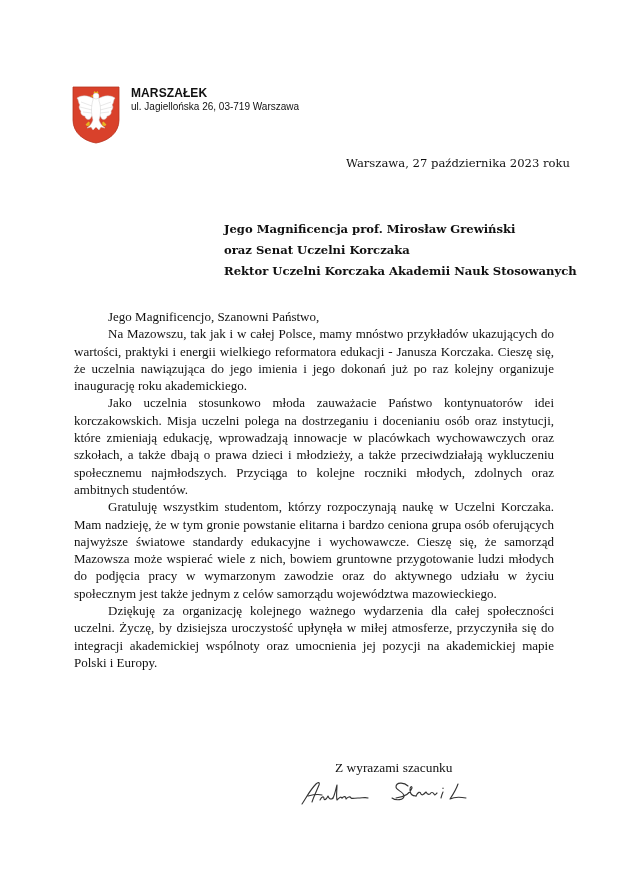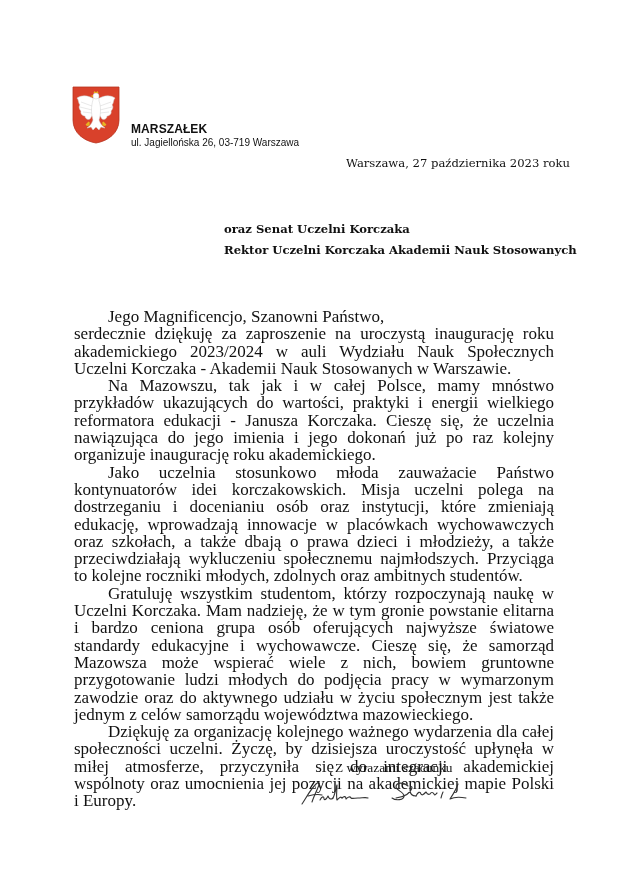--- a/index.html
+++ b/index.html
@@ -1,32 +1,32 @@
 <!DOCTYPE html>
 <html><head>
 <meta charset="utf-8">
 <style>
   html, body { margin: 0; padding: 0; background: #ffffff; }
   body { width: 628px; height: 882px; position: relative; overflow: hidden; }
   .page { position: absolute; left: 0; top: 0; width: 628px; height: 882px; background: #fff; }
 
   .crest { position: absolute; left: 72px; top: 86px; width: 48px; height: 58px; }
-  .hdr { position: absolute; left: 131px; top: 87px; font-family: "Liberation Sans", sans-serif; color: #111; margin-top: 36px; }
+  .hdr { position: absolute; left: 131px; top: 87px; font-family: "Liberation Sans", sans-serif; color: #111; }
   .hdr .l1 { font-weight: bold; font-size: 12px; line-height: 13px; letter-spacing: 0.1px; }
   .hdr .l2 { font-weight: bold; font-size: 12px; line-height: 13px; font-family: "Liberation Serif", serif; letter-spacing: 0.2px; }
   .hdr .l3 { font-size: 10px; line-height: 14px; }
 
   .serif { font-family: "DejaVu Serif", "Liberation Serif", serif; color: #111; }
 
   .date { position: absolute; left: 346px; top: 156px; font-size: 11.6px; line-height: 14px; white-space: nowrap; text-align: right; }
 
   .addressee { position: absolute; left: 224px; top: 219px; font-weight: bold; font-size: 11.6px; line-height: 21px; }
   .addressee div { white-space: nowrap; }
 
-  .body { position: absolute; left: 74px; top: 308px; width: 480px; font-family: "Liberation Serif", serif; font-size: 17px; line-height: 17.3px; color: #111; }
+  .body { position: absolute; left: 74px; top: 308px; width: 480px; font-family: "Liberation Serif", serif; font-size: 13px; line-height: 17.3px; color: #111; }
   .greeting { text-indent: 34px; margin: 0; }
   .para { text-align: justify; margin: 0; }
   .indent { text-indent: 34px; }
 
   .closing { position: absolute; left: 335px; top: 760px; font-family: "Liberation Serif", serif; font-size: 13.4px; line-height: 16px; color: #111; white-space: nowrap; }
   .signature { position: absolute; left: 300px; top: 776px; width: 185px; height: 32px; }
 </style>
 </head>
 <body>
 
@@ -53,27 +53,27 @@
   </svg>
 
   <div class="hdr">
     <div class="l1">MARSZAŁEK</div>
     <div class="l3">ul. Jagiellońska 26, 03-719 Warszawa</div>
   </div>
 
   <div class="date serif">Warszawa, 27 października 2023 roku</div>
 
   <div class="addressee serif">
+    <div>Jego Magnificencja prof. Mirosław Grewiński</div>
     <div>oraz Senat Uczelni Korczaka</div>
     <div>Rektor Uczelni Korczaka Akademii Nauk Stosowanych</div>
   </div>
 
   <div class="body">
     <p class="greeting">Jego Magnificencjo, Szanowni Państwo,</p>
-    <p class="para">serdecznie dziękuję za zaproszenie na uroczystą inaugurację roku akademickiego 2023/2024 w auli Wydziału Nauk Społecznych Uczelni Korczaka - Akademii Nauk Stosowanych w Warszawie.</p>
     <p class="para indent">Na Mazowszu, tak jak i w całej Polsce, mamy mnóstwo przykładów ukazujących do wartości, praktyki i energii wielkiego reformatora edukacji - Janusza Korczaka. Cieszę się, że uczelnia nawiązująca do jego imienia i jego dokonań już po raz kolejny organizuje inaugurację roku akademickiego.</p>
     <p class="para indent"> Jako uczelnia stosunkowo młoda zauważacie Państwo kontynuatorów idei korczakowskich. Misja uczelni polega na dostrzeganiu i docenianiu osób oraz instytucji, które zmieniają edukację, wprowadzają innowacje w placówkach wychowawczych oraz szkołach, a także dbają o prawa dzieci i młodzieży, a także przeciwdziałają wykluczeniu społecznemu najmłodszych. Przyciąga to kolejne roczniki młodych, zdolnych oraz ambitnych studentów.</p>
     <p class="para indent">Gratuluję wszystkim studentom, którzy rozpoczynają naukę w Uczelni Korczaka. Mam nadzieję, że w tym gronie powstanie elitarna i bardzo ceniona grupa osób oferujących najwyższe światowe standardy edukacyjne i wychowawcze. Cieszę się, że samorząd Mazowsza może wspierać wiele z nich, bowiem gruntowne przygotowanie ludzi młodych do podjęcia pracy w wymarzonym zawodzie oraz do aktywnego udziału w życiu społecznym jest także jednym z celów samorządu województwa mazowieckiego.</p>
     <p class="para indent">Dziękuję za organizację kolejnego ważnego wydarzenia dla całej społeczności uczelni. Życzę, by dzisiejsza uroczystość upłynęła w miłej atmosferze, przyczyniła się do integracji akademickiej wspólnoty oraz  umocnienia jej pozycji na akademickiej mapie Polski i Europy.</p>
   </div>
 
   <div class="closing">Z wyrazami szacunku</div>
 
   <svg class="signature" viewBox="0 0 185 32" xmlns="http://www.w3.org/2000/svg">
     <g fill="none" stroke="#333" stroke-width="1.1" stroke-linecap="round" stroke-linejoin="round">

